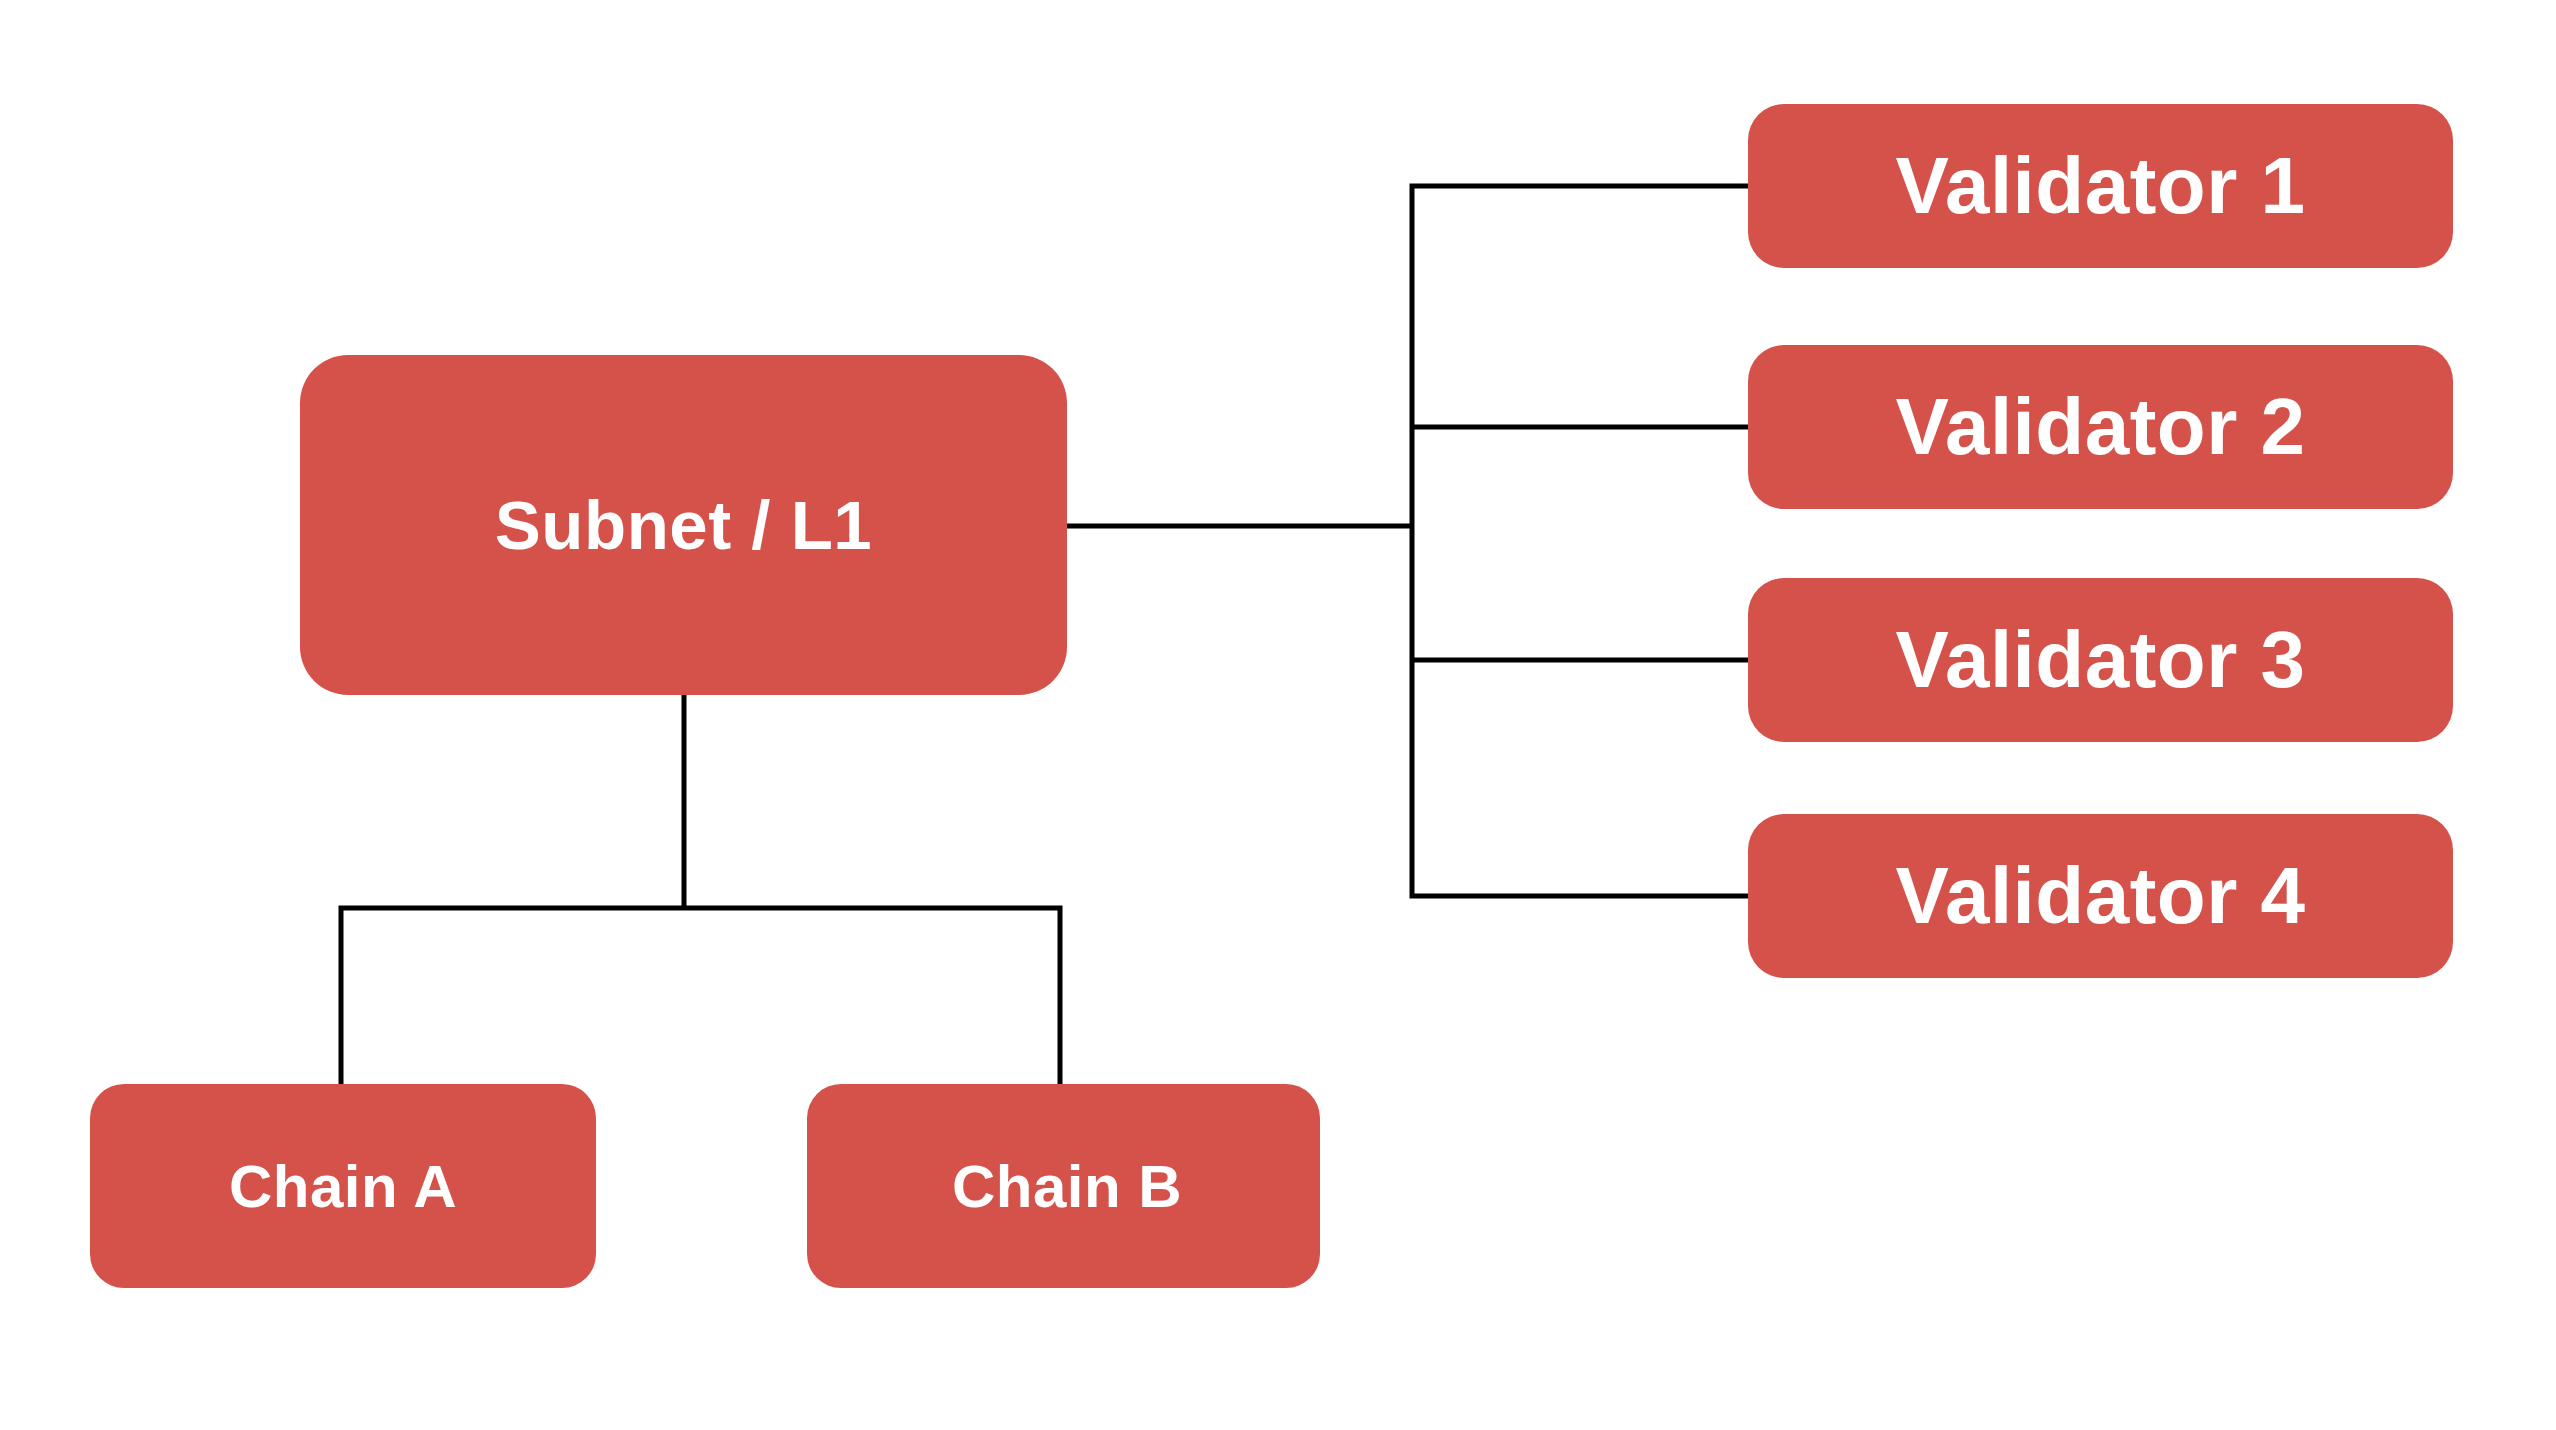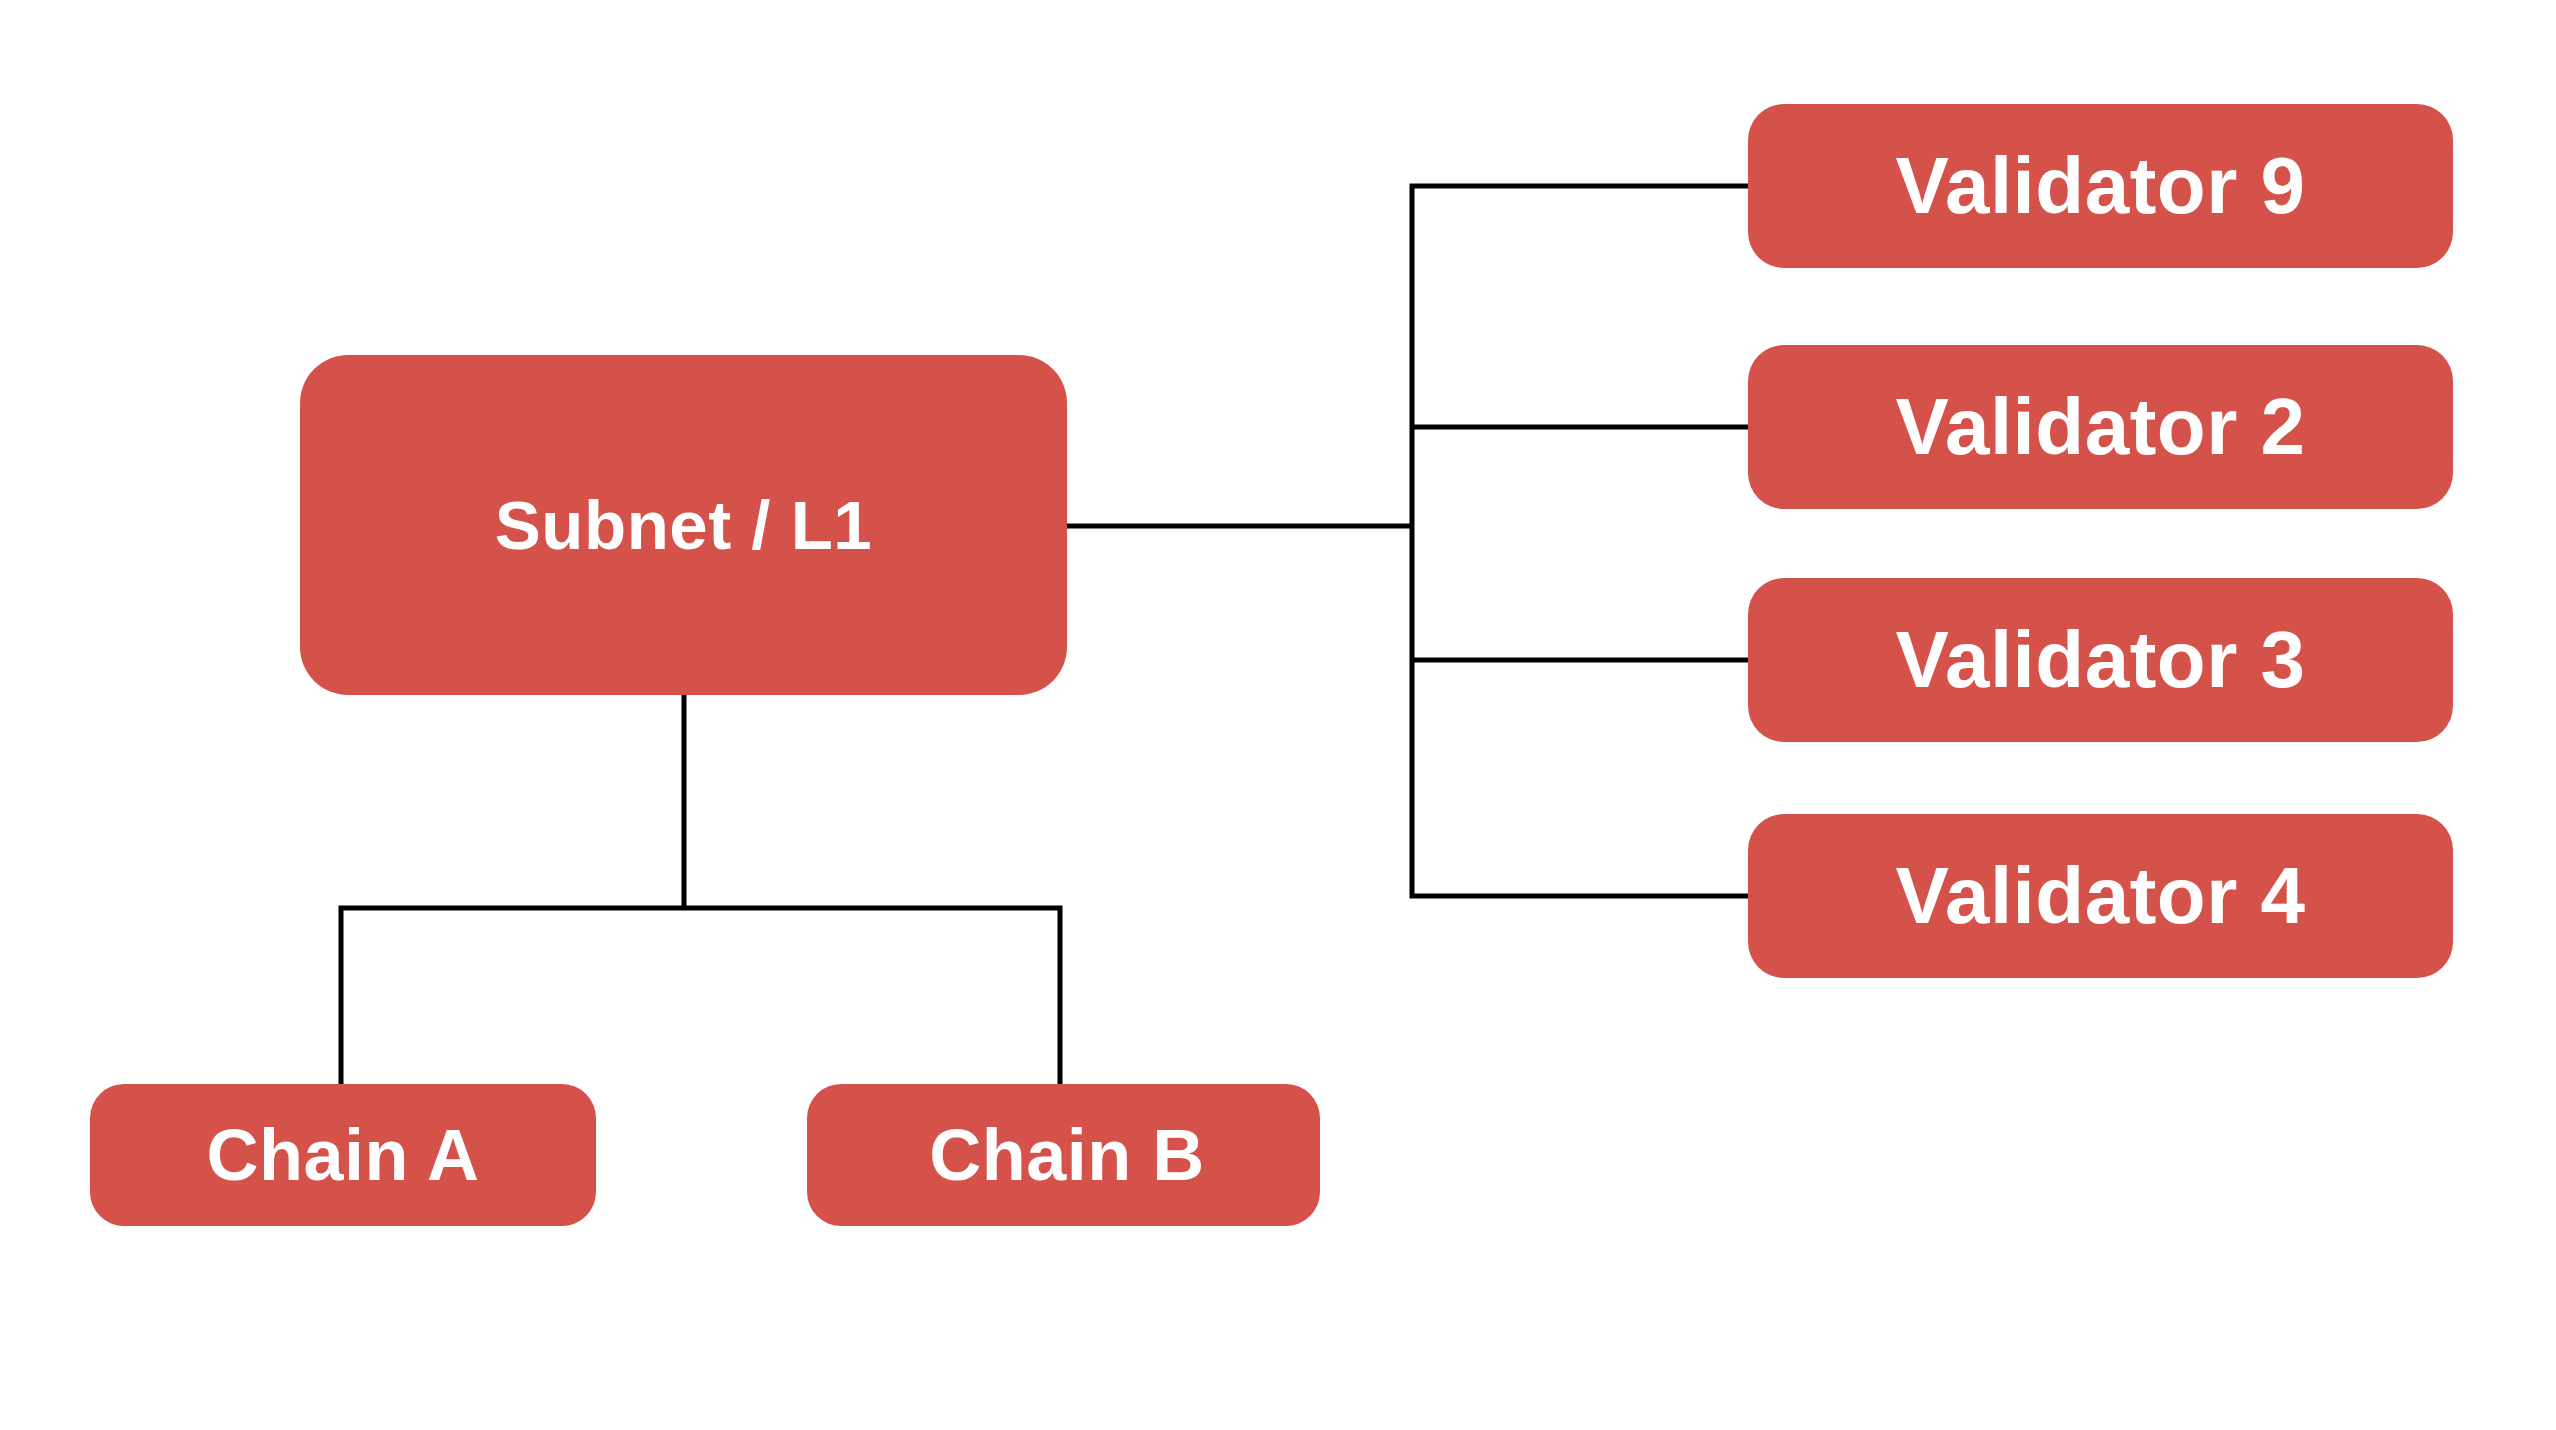--- a/index.html
+++ b/index.html
@@ -58,23 +58,23 @@
     border-radius: 36px;
     font-size: 80px;
   }
   .node-validator1 { top: 104px; }
   .node-validator2 { top: 345px; }
   .node-validator3 { top: 578px; }
   .node-validator4 { top: 814px; text-align: right; }
   .node-chain {
     top: 1084px;
     width: 506px;
-    height: 142px;
+    height: 204px;
     border-radius: 34px;
-    font-size: 72px;
+    font-size: 60px;
   }
   .node-chainA { left: 90px; }
   .node-chainB { left: 807px; padding-left: 7px; }
 </style>
 </head>
 <body>
 
 <div class="canvas">
 
   <svg class="connector-layer" viewBox="0 0 2556 1430" xmlns="http://www.w3.org/2000/svg">
@@ -89,21 +89,21 @@
     <path d="M 684 695 V 908"></path>
 
     <path d="M 341 1086 V 908 H 1060 V 1086"></path>
   </svg>
 
   <div class="node node-subnet">
     <span>Subnet / L1</span>
   </div>
 
   <div class="node node-validator node-validator1">
-    <span>Validator 9</span>
+    <span>Validator 1</span>
   </div>
 
   <div class="node node-validator node-validator2">
     <span>Validator 2</span>
   </div>
 
   <div class="node node-validator node-validator3">
     <span>Validator 3</span>
   </div>
 

